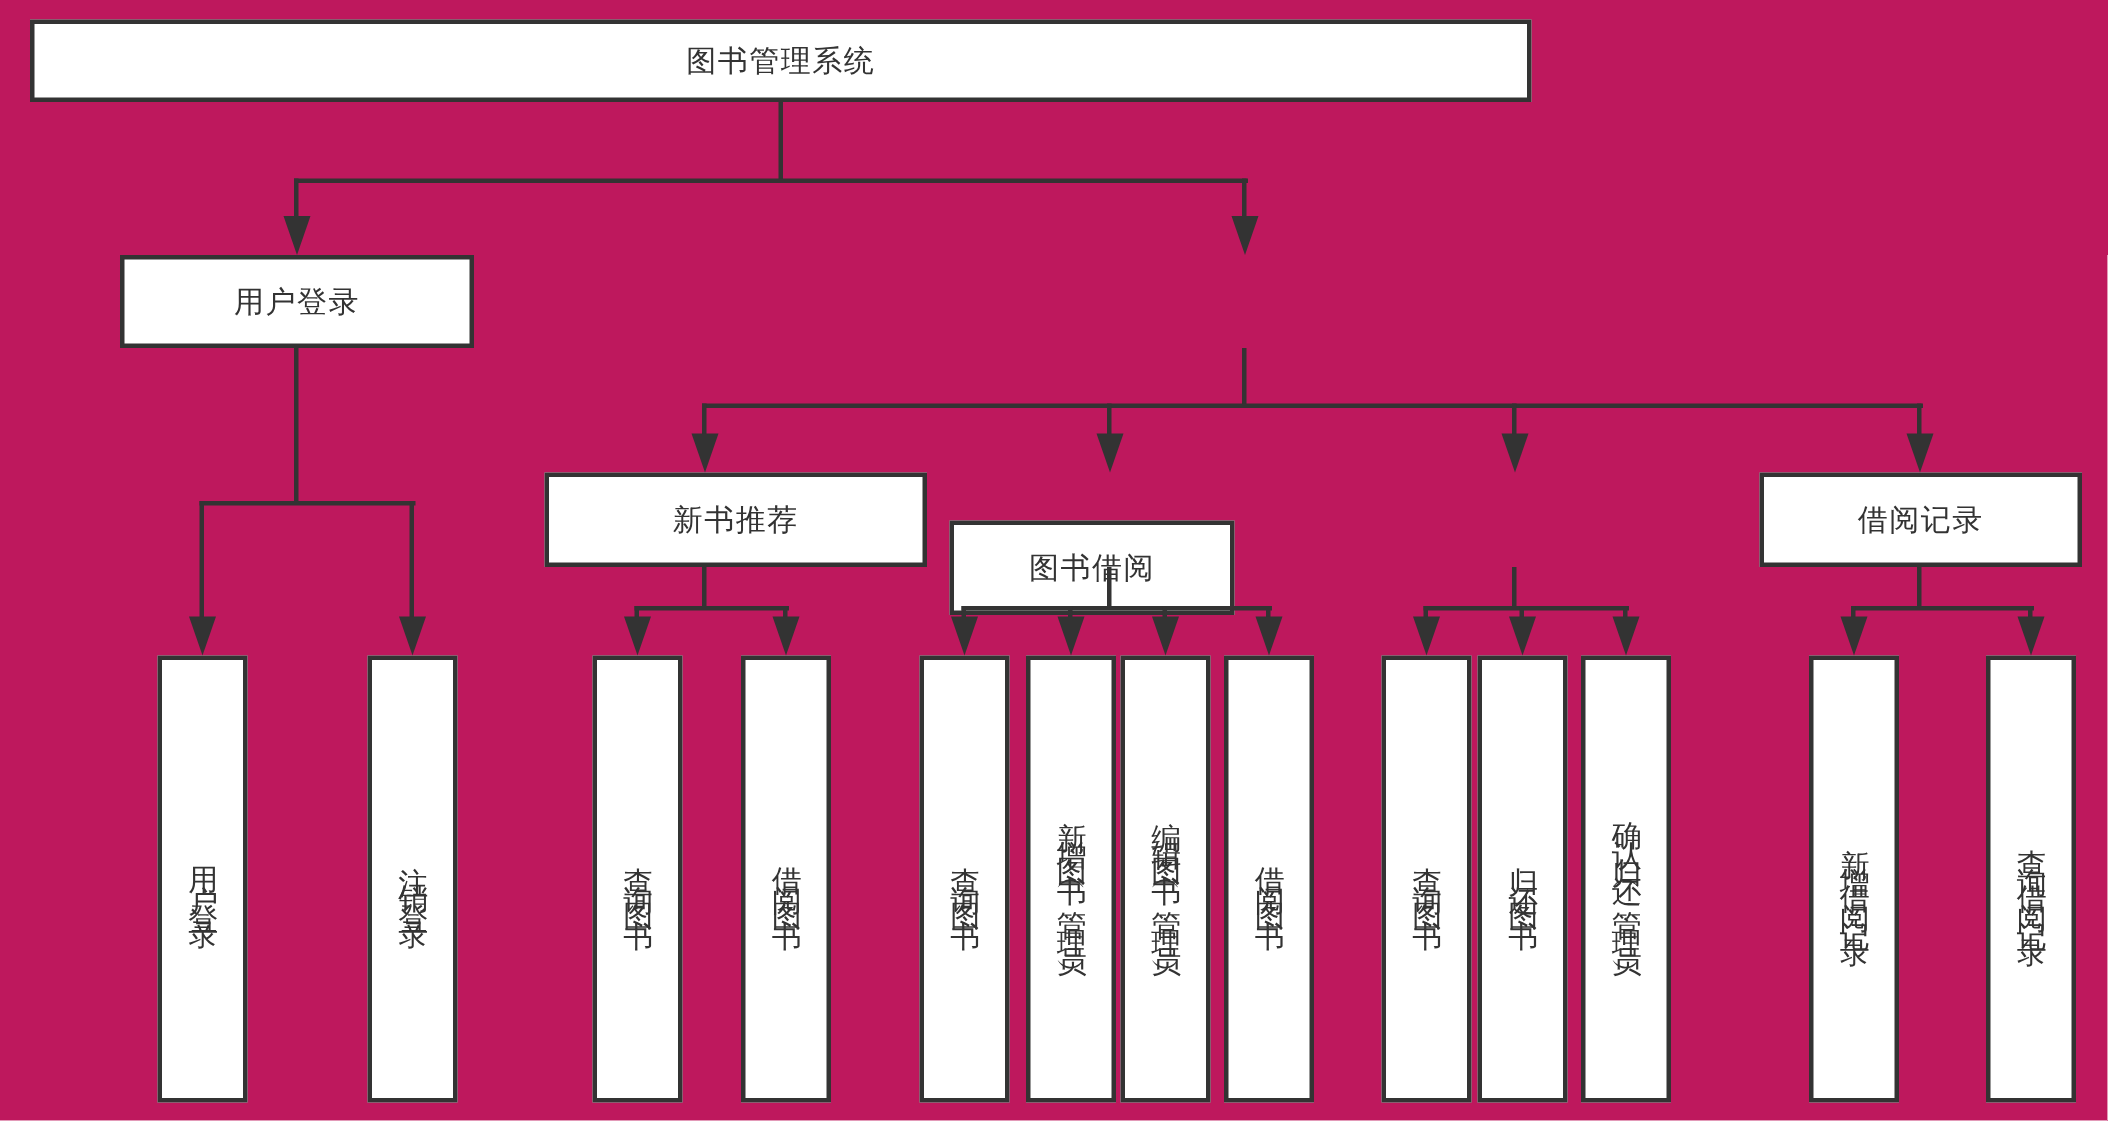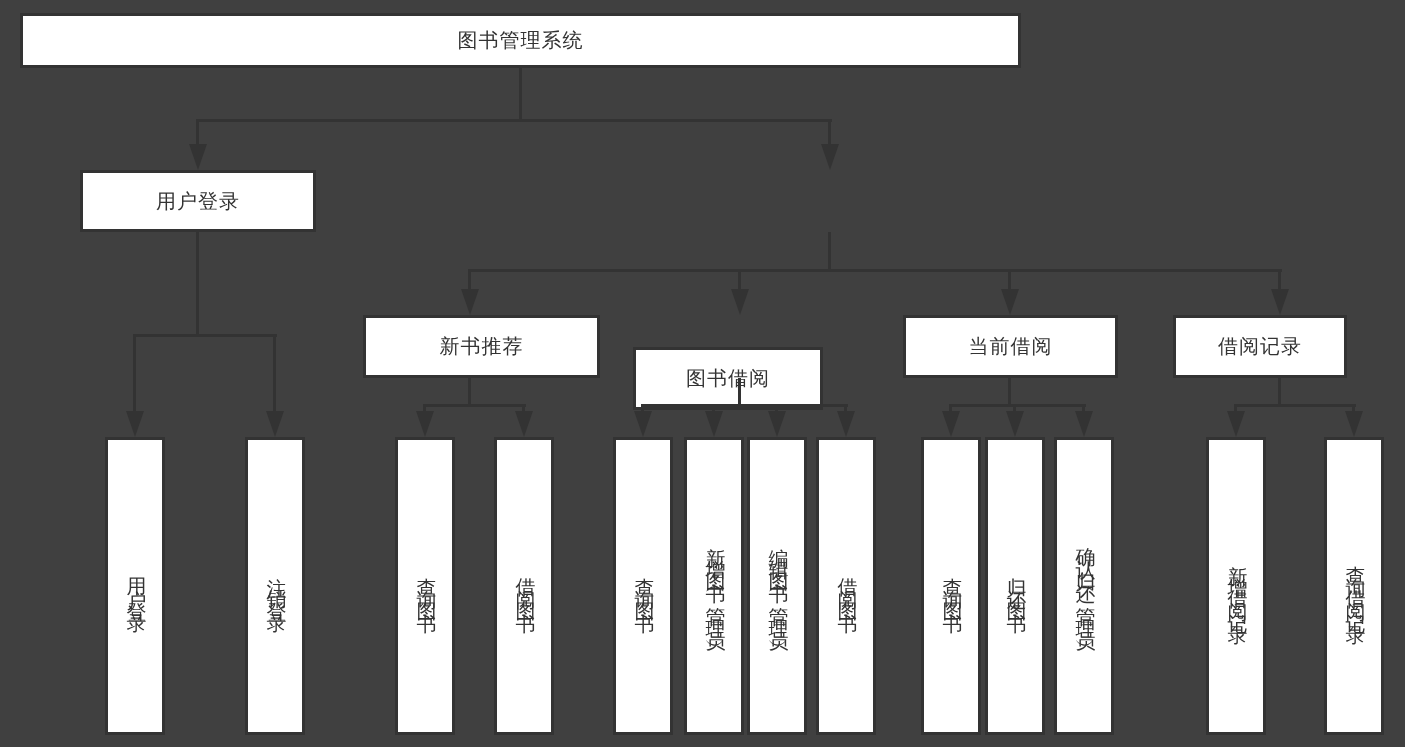--- a/index.html
+++ b/index.html
@@ -1,21 +1,21 @@
 <!DOCTYPE html>
 <html><head>
 <meta charset="utf-8">
 <style>
   html, body { margin: 0; padding: 0; background: #ffffff; }
   #stage {
     position: relative;
     width: 1405px;
     height: 747px;
-    background: #404040;
-    font-family: Liberation Mono, monospace;
+    background: #be185d;
+    font-family: Liberation Serif, serif;
     overflow: hidden;
   }
   .node {
     position: absolute;
     box-sizing: border-box;
     border: 3px solid #333333;
     background: #ffffff;
     display: flex;
     align-items: center;
     justify-content: center;
@@ -61,30 +61,27 @@
 <div id="stage">
 
   <div class="node" style="left:20px; top:13px; width:1001px; height:55px;">
     <span class="label">图书管理系统</span>
   </div>
 
   <div class="node" style="left:80px; top:170px; width:236px; height:62px;">
     <span class="label">用户登录</span>
   </div>
 
-  <div class="node" style="left:363px; top:315px; width:237px; height:63px;">
+  <div class="node" style="left:363px; top:315px; width:255px; height:63px;">
     <span class="label">新书推荐</span>
   </div>
   <div class="node" style="left:633px; top:315px; width:190px; height:63px;margin-top:32px;">
     <span class="label">图书借阅</span>
   </div>
-  <div class="node" style="left:903px; top:315px; width:215px; height:63px;">
-    <span class="label">当前借阅</span>
-  </div>
-  <div class="node" style="left:1173px; top:315px; width:174px; height:63px;">
+  <div class="node" style="left:1173px; top:315px; width:215px; height:63px;">
     <span class="label">借阅记录</span>
   </div>
 
   <div class="node vert" style="left:105px; top:437px; width:60px; height:298px;">
     <span class="label">用户登录</span>
   </div>
   <div class="node vert" style="left:245px; top:437px; width:60px; height:298px;">
     <span class="label">注销登录</span>
   </div>
 

